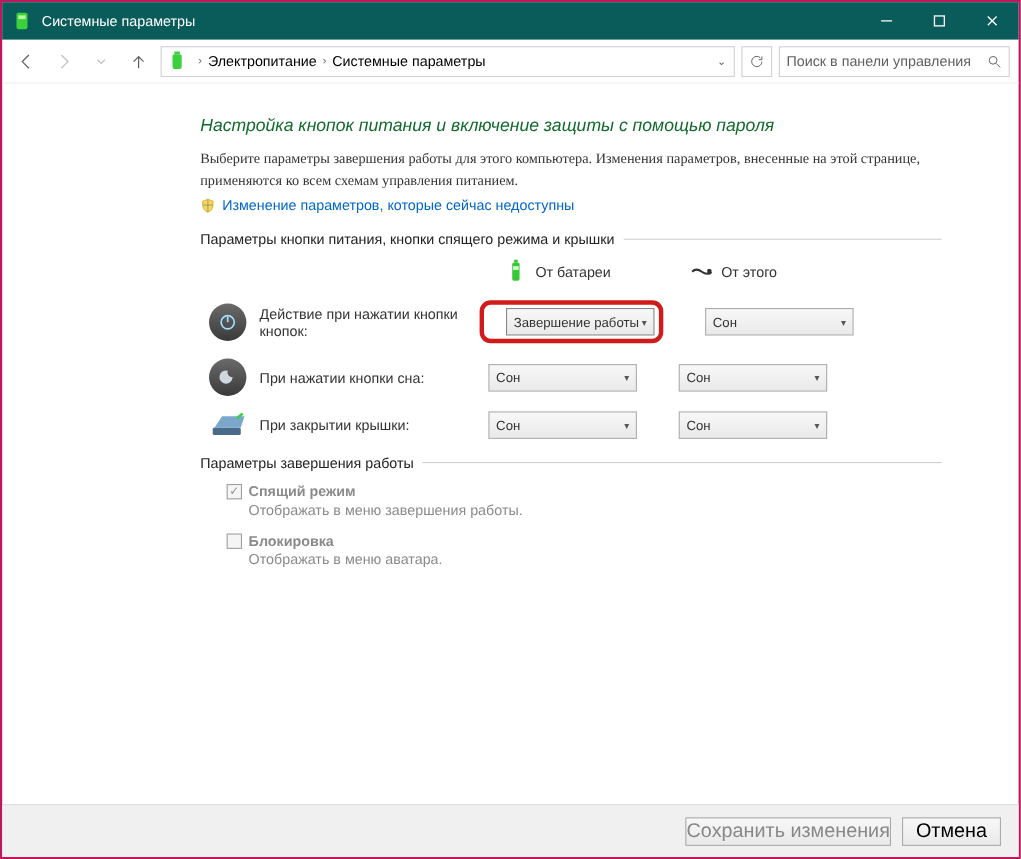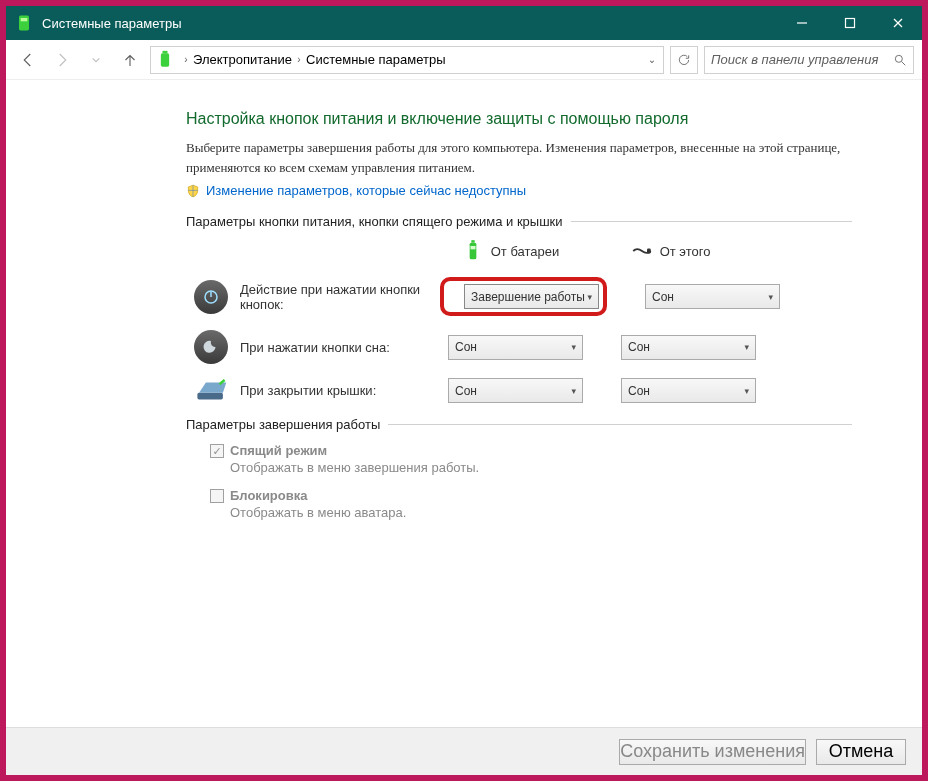--- a/index.html
+++ b/index.html
@@ -1,34 +1,34 @@
 <!DOCTYPE html>
 <html><head>
 <meta charset="utf-8">
 <style>
   * { box-sizing: border-box; margin: 0; padding: 0; font-family: "Segoe UI", Tahoma, sans-serif; }
   body { background: #fff; }
-  .frame { width: 928px; height: 781px; border: 6px solid #be185d; background: #fff; position: relative; }
+  .frame { width: 928px; height: 781px; border: 2px solid #be185d; background: #fff; position: relative; }
   .titlebar { height: 34px; background: #0a5c5a; display: flex; align-items: center; color: #fff; font-size: 13px; }
   .titlebar .app-icon { width: 20px; height: 20px; margin: 0 8px; }
   .titlebar .title { flex: 1; }
   .winbtn { width: 48px; height: 34px; display: flex; align-items: center; justify-content: center; color: #fff; }
   .winbtn svg { width: 12px; height: 12px; }
   .navbar { height: 40px; display: flex; align-items: center; padding: 0 8px; gap: 6px; border-bottom: 1px solid #eee; }
   .navbtn { width: 28px; height: 28px; display: flex; align-items: center; justify-content: center; color: #606060; }
   .navbtn.dis { color: #b5b5b5; }
   .breadcrumb { flex: 1; height: 28px; border: 1px solid #d0d0d0; display: flex; align-items: center; padding: 0 4px; font-size: 13px; background: #fff; }
   .bc-icon { width: 20px; height: 20px; margin-right: 4px; }
   .bc-chev { width: 14px; text-align: center; color: #606060; font-size: 10px; }
   .bc-chev.down { margin-left: auto; }
   .refresh { width: 28px; height: 28px; border: 1px solid #d0d0d0; display: flex; align-items: center; justify-content: center; }
-  .searchbox { width: 210px; height: 28px; border: 1px solid #d0d0d0; display: flex; align-items: center; padding: 0 6px; font-size: 13px; color: #606060; font-style: italic; }
+  .searchbox { width: 210px; height: 28px; border: 1px solid #d0d0d0; display: flex; align-items: center; padding: 0 6px; font-size: 13px; color: #606060; }
   .searchbox span { flex: 1; }
   .content { padding: 30px 70px 0 180px; font-size: 13px; color: #333; }
-  .page-heading { color: #126a2d; font-size: 16px; font-weight: 400; margin-bottom: 10px; }
+  .page-heading { color: #126a2d; font-size: 16px; font-weight: 400; margin-bottom: 10px; font-style: italic; }
   .intro { color: #333; line-height: 1.5; margin-bottom: 6px; font-family: Liberation Serif, serif; }
   .link-row { display: flex; align-items: center; gap: 6px; margin-bottom: 16px; }
   .shield { width: 14px; height: 14px; }
   .link-text { color: #0066cc; cursor: pointer; }
   .section-header { display: flex; align-items: center; color: #222; margin-bottom: 10px; }
   .section-header .line { flex: 1; height: 1px; background: #d0d0d0; margin-left: 8px; }
   .column-headers { display: flex; padding-left: 260px; gap: 30px; margin-bottom: 14px; align-items: center; }
   .col-head { display: flex; align-items: center; gap: 8px; width: 130px; justify-content: center; }
   .col-head .icon { width: 20px; height: 24px; }
   .setting-row { display: flex; align-items: center; margin-bottom: 14px; }

